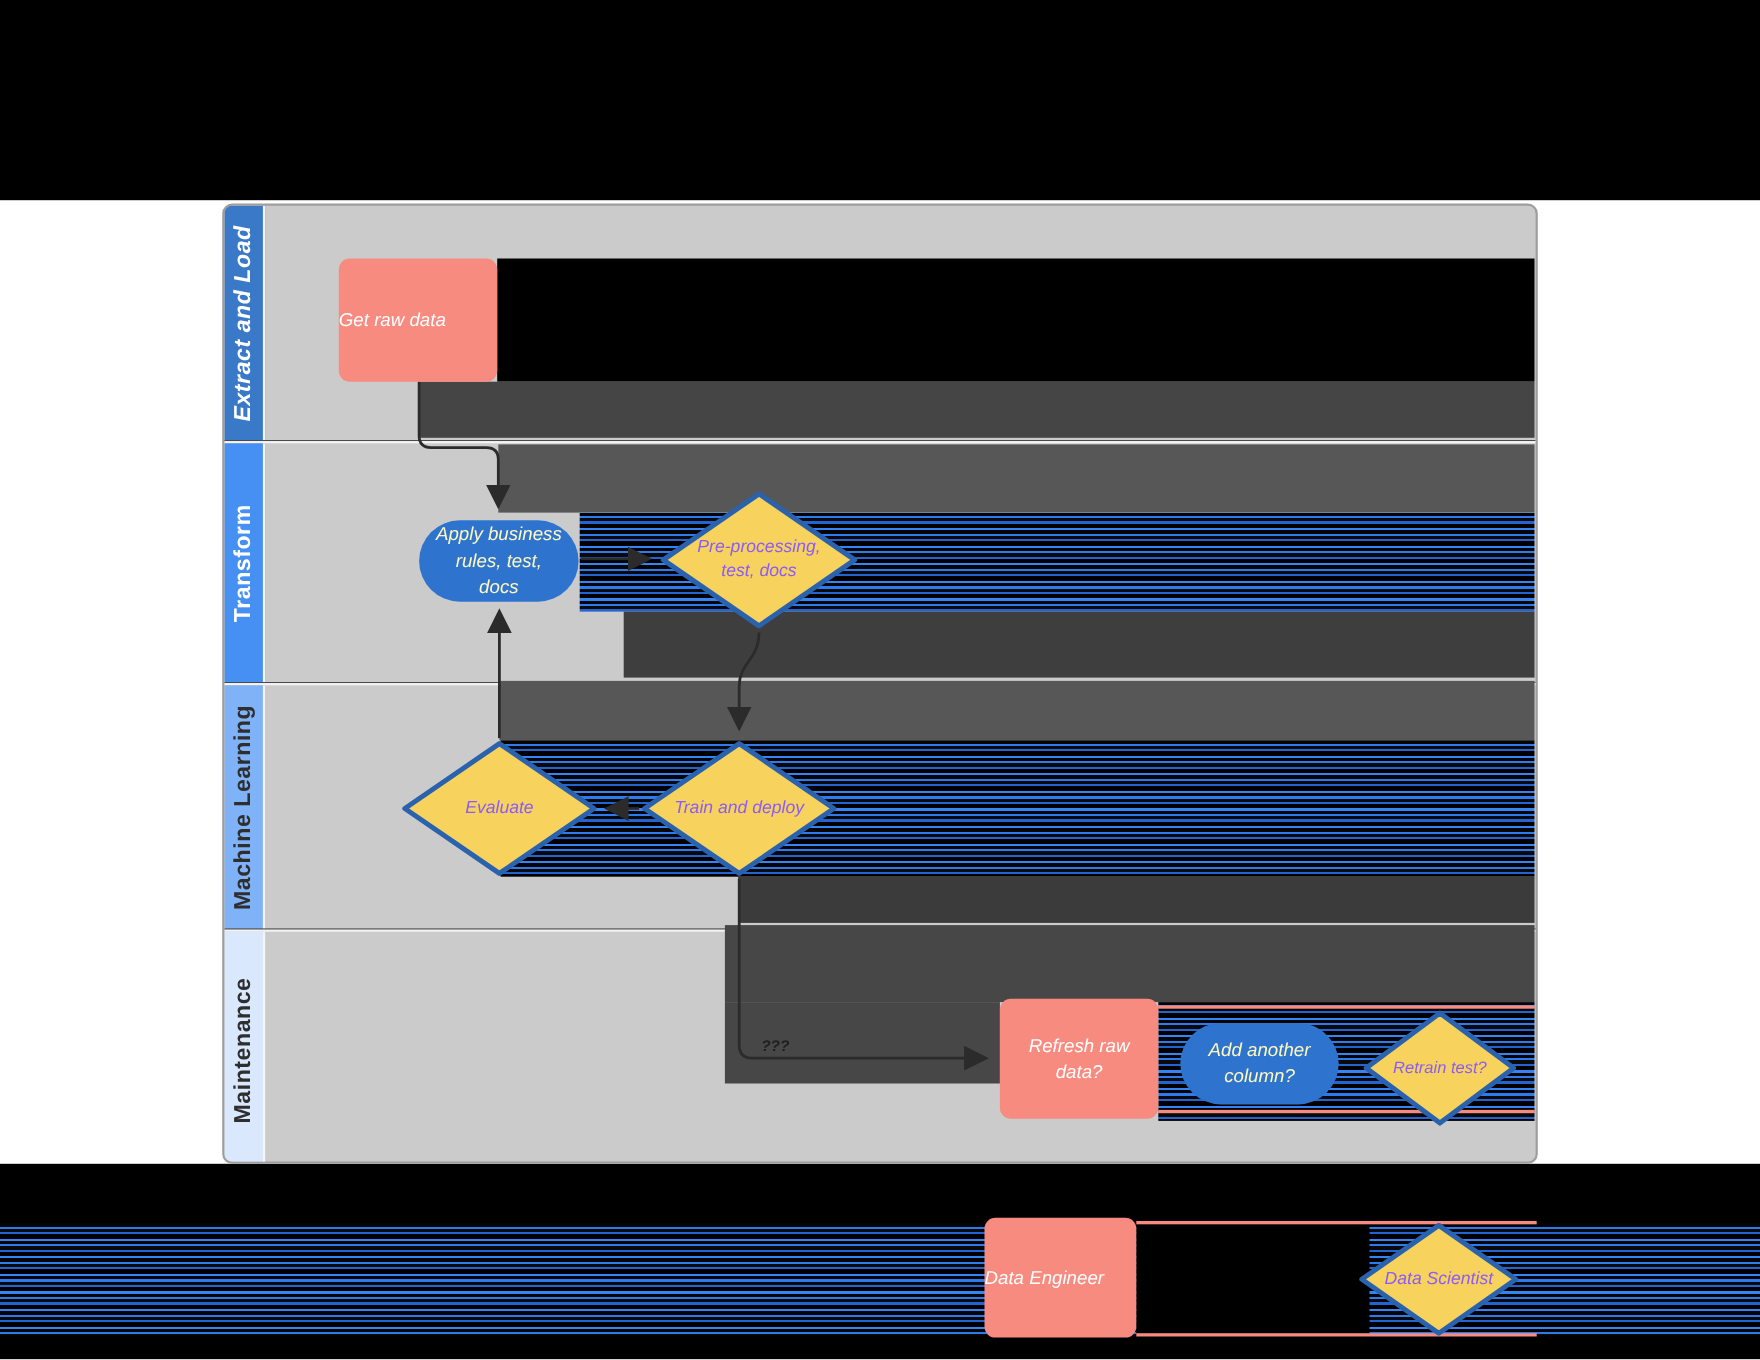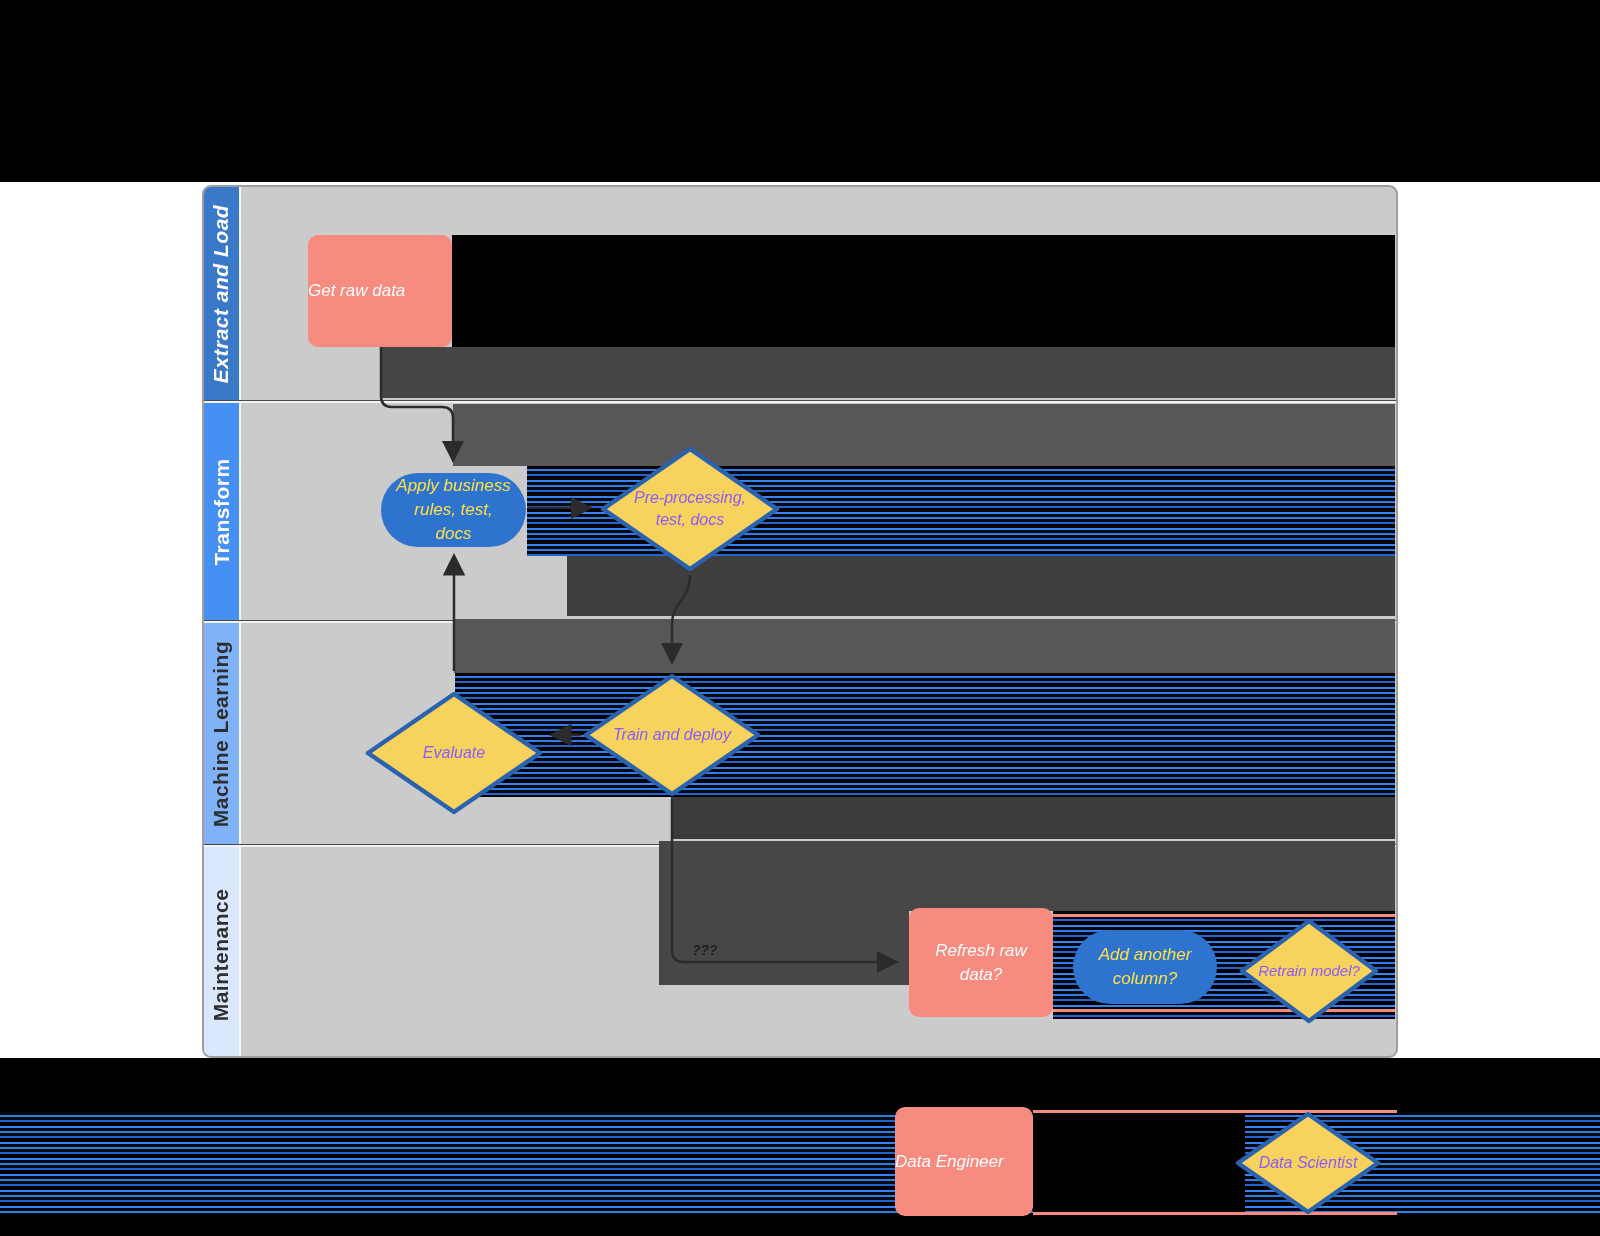--- a/index.html
+++ b/index.html
@@ -36,21 +36,21 @@
   
   .art{position:absolute;z-index:3;}
 
   
   svg.arrows{position:absolute;left:0;top:0;z-index:5;pointer-events:none;}
 
   
   .node{position:absolute;z-index:7;display:flex;align-items:center;justify-content:flex-start;
         text-align:center;font-style:italic;box-sizing:border-box;}
   .rect-node{background:#f78b80;border-radius:10px;color:#fff;font-size:17px;line-height:24px;}
-  .pill-node{background:#2e74ce;border-radius:37px;color:#fde047;font-size:17px;line-height:24px;}
+  .pill-node{background:#2e74ce;border-radius:37px;color:#fef9c3;font-size:17px;line-height:24px;}
   .diamond-node{background:transparent;}
   .diamond-node .dlabel{position:absolute;left:0;right:0;top:0;bottom:0;display:flex;
         align-items:center;justify-content:center;text-align:center;color:#8b5cf6;font-size:16px;line-height:22px;}
   .edge-label{position:absolute;z-index:6;color:#1f1f1f;font-size:14px;font-style:italic;font-weight:bold;}
   .echo{position:absolute;z-index:4;background:#f78b80;}
 </style>
 </head>
 <body>
 
 <div class="page">
@@ -131,21 +131,21 @@
 
   <div class="node diamond-node" style="left:600px;top:446px;width:180px;height:126px;">
     <svg width="180" height="126">
       <polygon points="90,3 177,63 90,123 3,63" fill="#f7d35e" stroke="#2b62ae" stroke-width="4.5" stroke-linejoin="round"></polygon>
     </svg>
     <div class="dlabel" style="font-style:italic;">
         <span style="width:130px;">Pre-processing, test, docs</span>
       </div>
   </div>
 
-  <div class="node diamond-node" style="left:365px;top:691px;width:178px;height:124px;">
+  <div class="node diamond-node" style="left:365px;top:673px;width:178px;height:124px;">
     <svg width="178" height="124">
       <polygon points="89,3 175,62 89,121 3,62" fill="#f7d35e" stroke="#2b62ae" stroke-width="4.5" stroke-linejoin="round"></polygon>
     </svg>
     <div class="dlabel" style="font-style:italic;">
         <span>Evaluate</span>
       </div>
   </div>
 
   <div class="node diamond-node" style="left:583px;top:673px;width:178px;height:124px;">
     <svg width="178" height="124">
@@ -162,21 +162,21 @@
 
   <div class="node pill-node" style="left:1073px;top:930px;width:144px;height:74px;padding:16px 16px;">
     <span>Add another column?</span>
   </div>
 
   <div class="node diamond-node" style="left:1239px;top:918px;width:140px;height:106px;">
     <svg width="140" height="106">
       <polygon points="70,3 137,53 70,103 3,53" fill="#f7d35e" stroke="#2b62ae" stroke-width="4.5" stroke-linejoin="round"></polygon>
     </svg>
     <div class="dlabel" style="font-size:15px;font-style:italic;">
-        <span>Retrain model?</span>
+        <span>Retrain test?</span>
       </div>
   </div>
 
   <div class="node rect-node" style="left:895px;top:1107px;width:138px;height:109px;">
     <span>Data Engineer</span>
   </div>
 
 
   <div class="node diamond-node" style="left:1235px;top:1111px;width:146px;height:104px;">
     <svg width="146" height="104">

